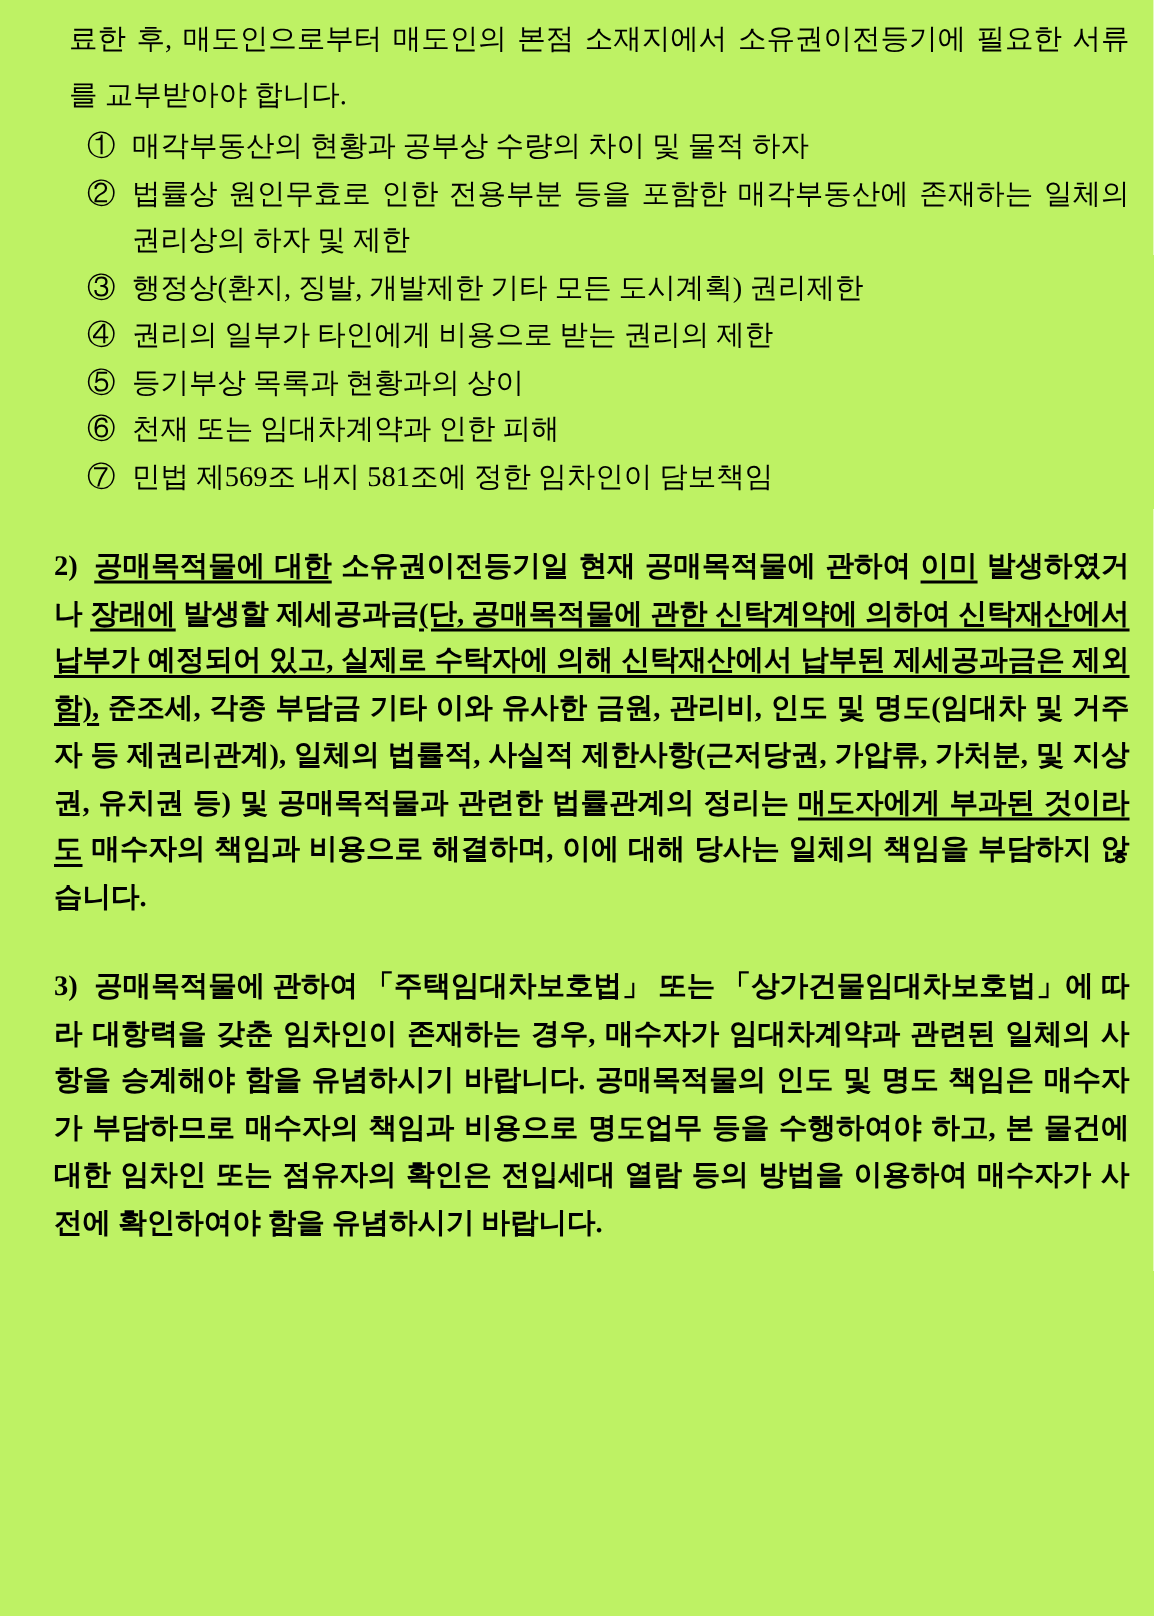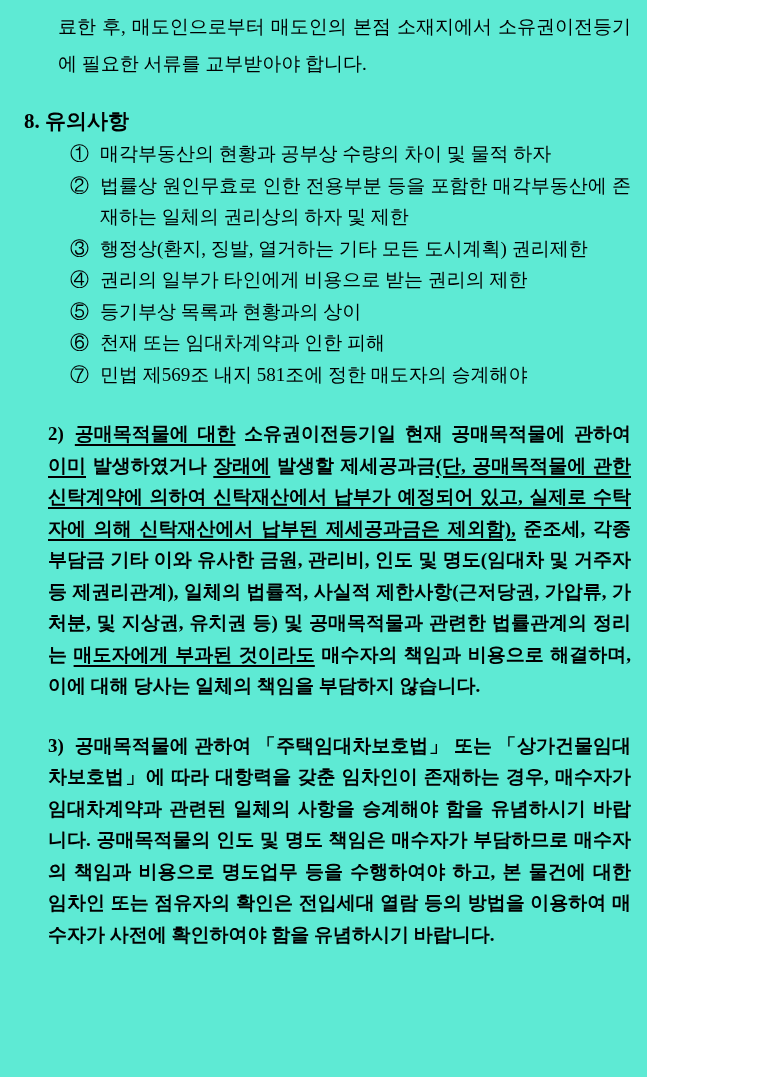--- a/index.html
+++ b/index.html
@@ -1,23 +1,23 @@
 <!DOCTYPE html>
 <html lang="ko"><head>
 <meta charset="utf-8">
 <style>
   html, body { margin: 0; padding: 0; background: #ffffff; }
   .page {
-    width: 647px;
+    width: 769px;
     min-height: 1077px;
     box-sizing: border-box;
-    background: #5eead4;
+    background: #bef264;
     color: #000000;
     font-family: "Liberation Serif", "DejaVu Serif", serif;
-    padding: 6px 16px 10px 12px;
+    padding: 6px 16px 10px 0;
     overflow: hidden;
   }
   .continuation {
     margin: 2px 0 0 46px;
     font-size: 19px;
     line-height: 37px;
     text-align: justify;
     word-break: break-all;
   }
   .heading {
@@ -50,49 +50,48 @@
     text-decoration-thickness: 1.5px;
     text-underline-offset: 4px;
   }
 </style>
 </head>
 <body>
 
 <div class="page">
   <p class="continuation">료한 후, 매도인으로부터 매도인의 본점 소재지에서 소유권이전등기에 필요한 서류를 교부받아야 합니다.</p>
 
-  <h2 class="heading">8. 유의사항</h2>
 
   <div class="items">
       <div class="sublist">
         <div class="subitem">
           <span class="submarker">①</span>
           <span class="subtext">매각부동산의 현황과 공부상 수량의 차이 및 물적 하자</span>
         </div>
         <div class="subitem">
           <span class="submarker">②</span>
           <span class="subtext">법률상 원인무효로 인한 전용부분 등을 포함한 매각부동산에 존재하는 일체의 권리상의 하자 및 제한</span>
         </div>
         <div class="subitem">
           <span class="submarker">③</span>
-          <span class="subtext">행정상(환지, 징발, 열거하는 기타 모든 도시계획) 권리제한</span>
+          <span class="subtext">행정상(환지, 징발, 개발제한 기타 모든 도시계획) 권리제한</span>
         </div>
         <div class="subitem">
           <span class="submarker">④</span>
           <span class="subtext">권리의 일부가 타인에게 비용으로 받는 권리의 제한</span>
         </div>
         <div class="subitem">
           <span class="submarker">⑤</span>
           <span class="subtext">등기부상 목록과 현황과의 상이</span>
         </div>
         <div class="subitem">
           <span class="submarker">⑥</span>
           <span class="subtext">천재 또는 임대차계약과 인한 피해</span>
         </div>
         <div class="subitem">
           <span class="submarker">⑦</span>
-          <span class="subtext">민법 제569조 내지 581조에 정한 매도자의 승계해야</span>
+          <span class="subtext">민법 제569조 내지 581조에 정한 임차인이 담보책임</span>
         </div>
       </div>
       <div class="item bold"><span class="marker">2)</span><span class="u">공매목적물에 대한</span><span> 소유권이전등기일 현재 공매목적물에 관하여 </span><span class="u">이미</span><span> 발생하였거나 </span><span class="u">장래에</span><span> 발생할 제세공과금</span><span class="u">(단, 공매목적물에 관한 신탁계약에 의하여 신탁재산에서 납부가 예정되어 있고, 실제로 수탁자에 의해 신탁재산에서 납부된 제세공과금은 제외함),</span><span> 준조세, 각종 부담금 기타 이와 유사한 금원, 관리비, 인도 및 명도(임대차 및 거주자 등 제권리관계), 일체의 법률적, 사실적 제한사항(근저당권, 가압류, 가처분, 및 지상권, 유치권 등) 및 공매목적물과 관련한 법률관계의 정리는 </span><span class="u">매도자에게 부과된 것이라도</span><span> 매수자의 책임과 비용으로 해결하며, 이에 대해 당사는 일체의 책임을 부담하지 않습니다.</span></div>
       <div class="item bold"><span class="marker">3)</span><span>공매목적물에 관하여 「주택임대차보호법」 또는 「상가건물임대차보호법」에 따라 대항력을 갖춘 임차인이 존재하는 경우, 매수자가 임대차계약과 관련된 일체의 사항을 승계해야 함을 유념하시기 바랍니다. 공매목적물의 인도 및 명도 책임은 매수자가 부담하므로 매수자의 책임과 비용으로 명도업무 등을 수행하여야 하고, 본 물건에 대한 임차인 또는 점유자의 확인은 전입세대 열람 등의 방법을 이용하여 매수자가 사전에 확인하여야 함을 유념하시기 바랍니다.</span></div>
     </div>
 </div>
 
 </body></html>

